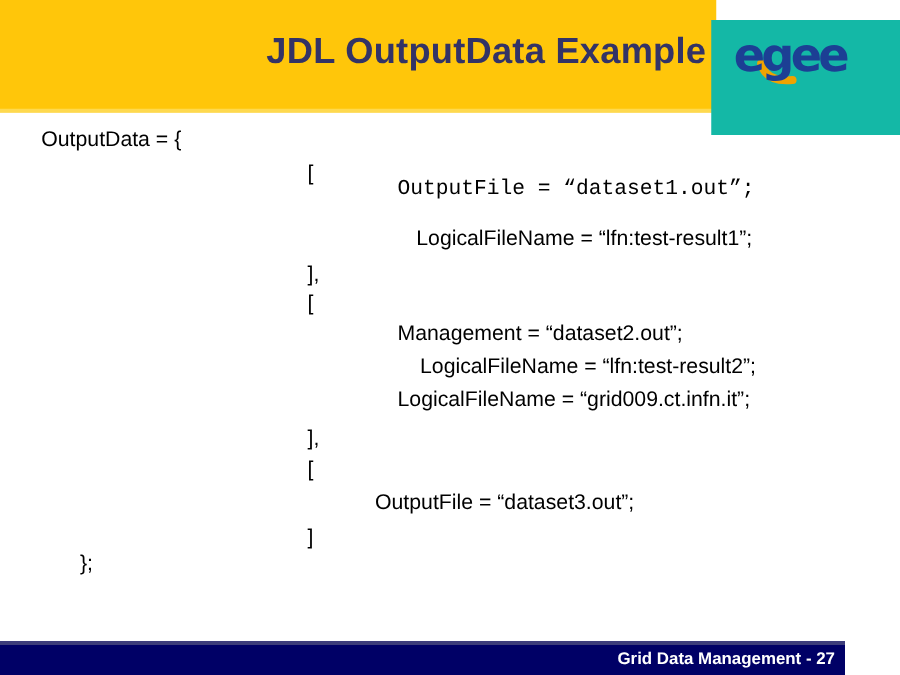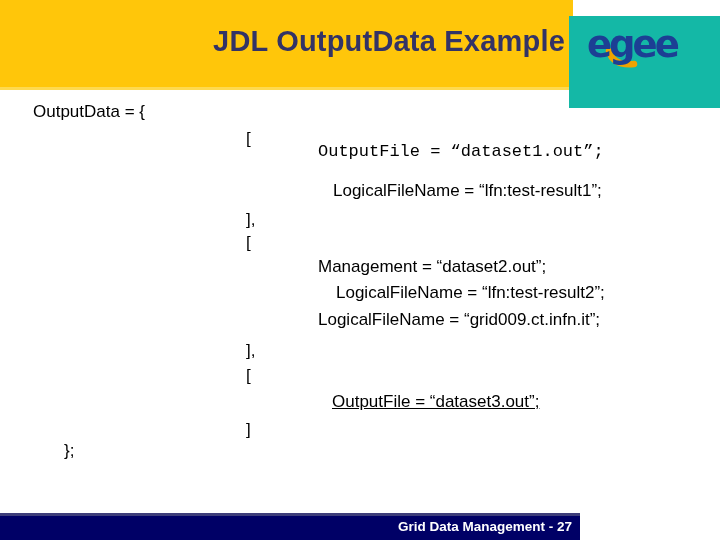--- a/index.html
+++ b/index.html
@@ -59,21 +59,21 @@
     line-height: 20px;
     color: #000000;
     white-space: pre;
     text-align: right;
   }
 
   
   .footer {
     position: absolute;
     left: 0; bottom: 0;
-    width: 580px; height: 24px;
+    width: 676px; height: 24px;
     background: #000066;
     border-top: 3px solid #3d3d7a;
   }
   .footer-text {
     position: absolute;
     right: 8px; top: 3px;
     font-size: 13.5px;
     font-weight: bold;
     color: #ffffff;
     white-space: nowrap;
@@ -100,21 +100,21 @@
     <div class="code-line" style="left:246px; top:129px;">[</div>
     <div class="code-line" style="left:318px; top:142px;font-family:Liberation Mono, monospace;">OutputFile = “dataset1.out”;</div>
     <div class="code-line" style="left:333px; top:181px;">LogicalFileName = “lfn:test-result1”;</div>
     <div class="code-line" style="left:246px; top:210px;">],</div>
     <div class="code-line" style="left:246px; top:233px;">[</div>
     <div class="code-line" style="left:318px; top:257px;">Management = “dataset2.out”;</div>
     <div class="code-line" style="left:300px; top:283px;margin-left:36px;">LogicalFileName = “lfn:test-result2”;</div>
     <div class="code-line" style="left:318px; top:310px;">LogicalFileName = “grid009.ct.infn.it”;</div>
     <div class="code-line" style="left:246px; top:341px;">],</div>
     <div class="code-line" style="left:246px; top:366px;">[</div>
-    <div class="code-line" style="left:332px; top:392px;text-decoration:underline;">OutputFile = “dataset3.out”;</div>
+    <div class="code-line" style="left:300px; top:392px;">OutputFile = “dataset3.out”;</div>
     <div class="code-line" style="left:246px; top:420px;">]</div>
     <div class="code-line" style="left:64px;  top:441px;">};</div>
   </div>
 
   <div class="footer">
     <div class="footer-text">Grid Data Management - 27</div>
   </div>
 
 </div>
 

